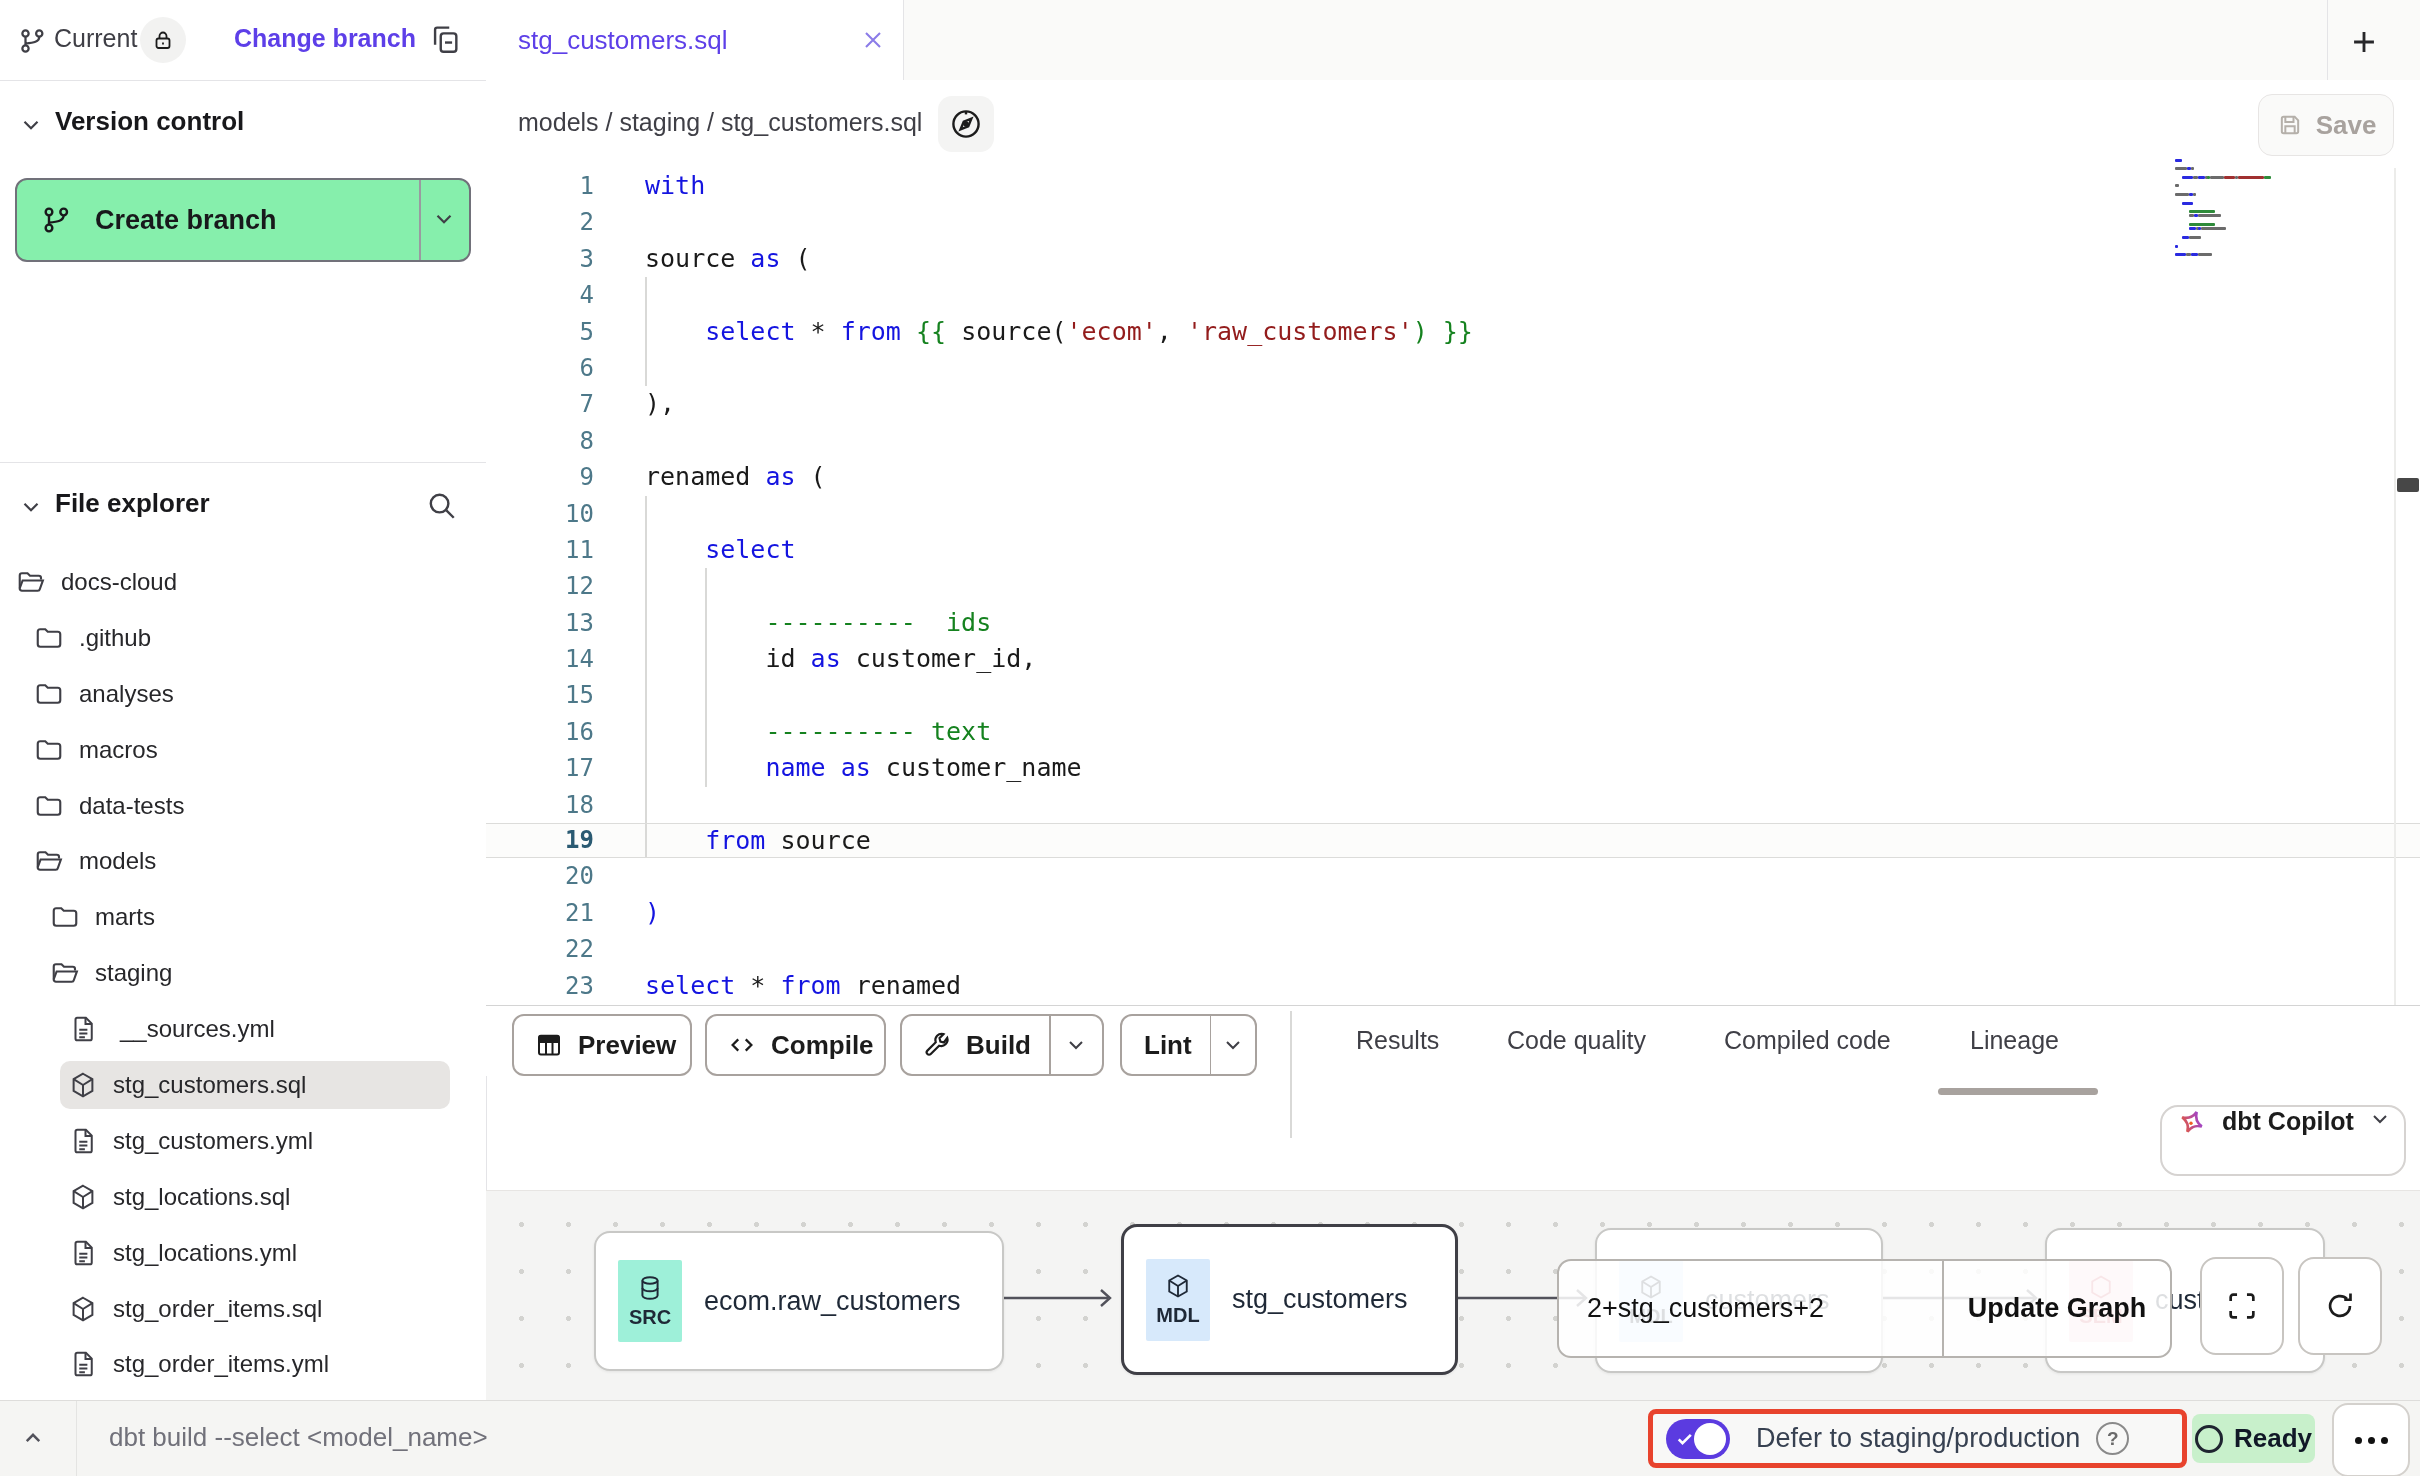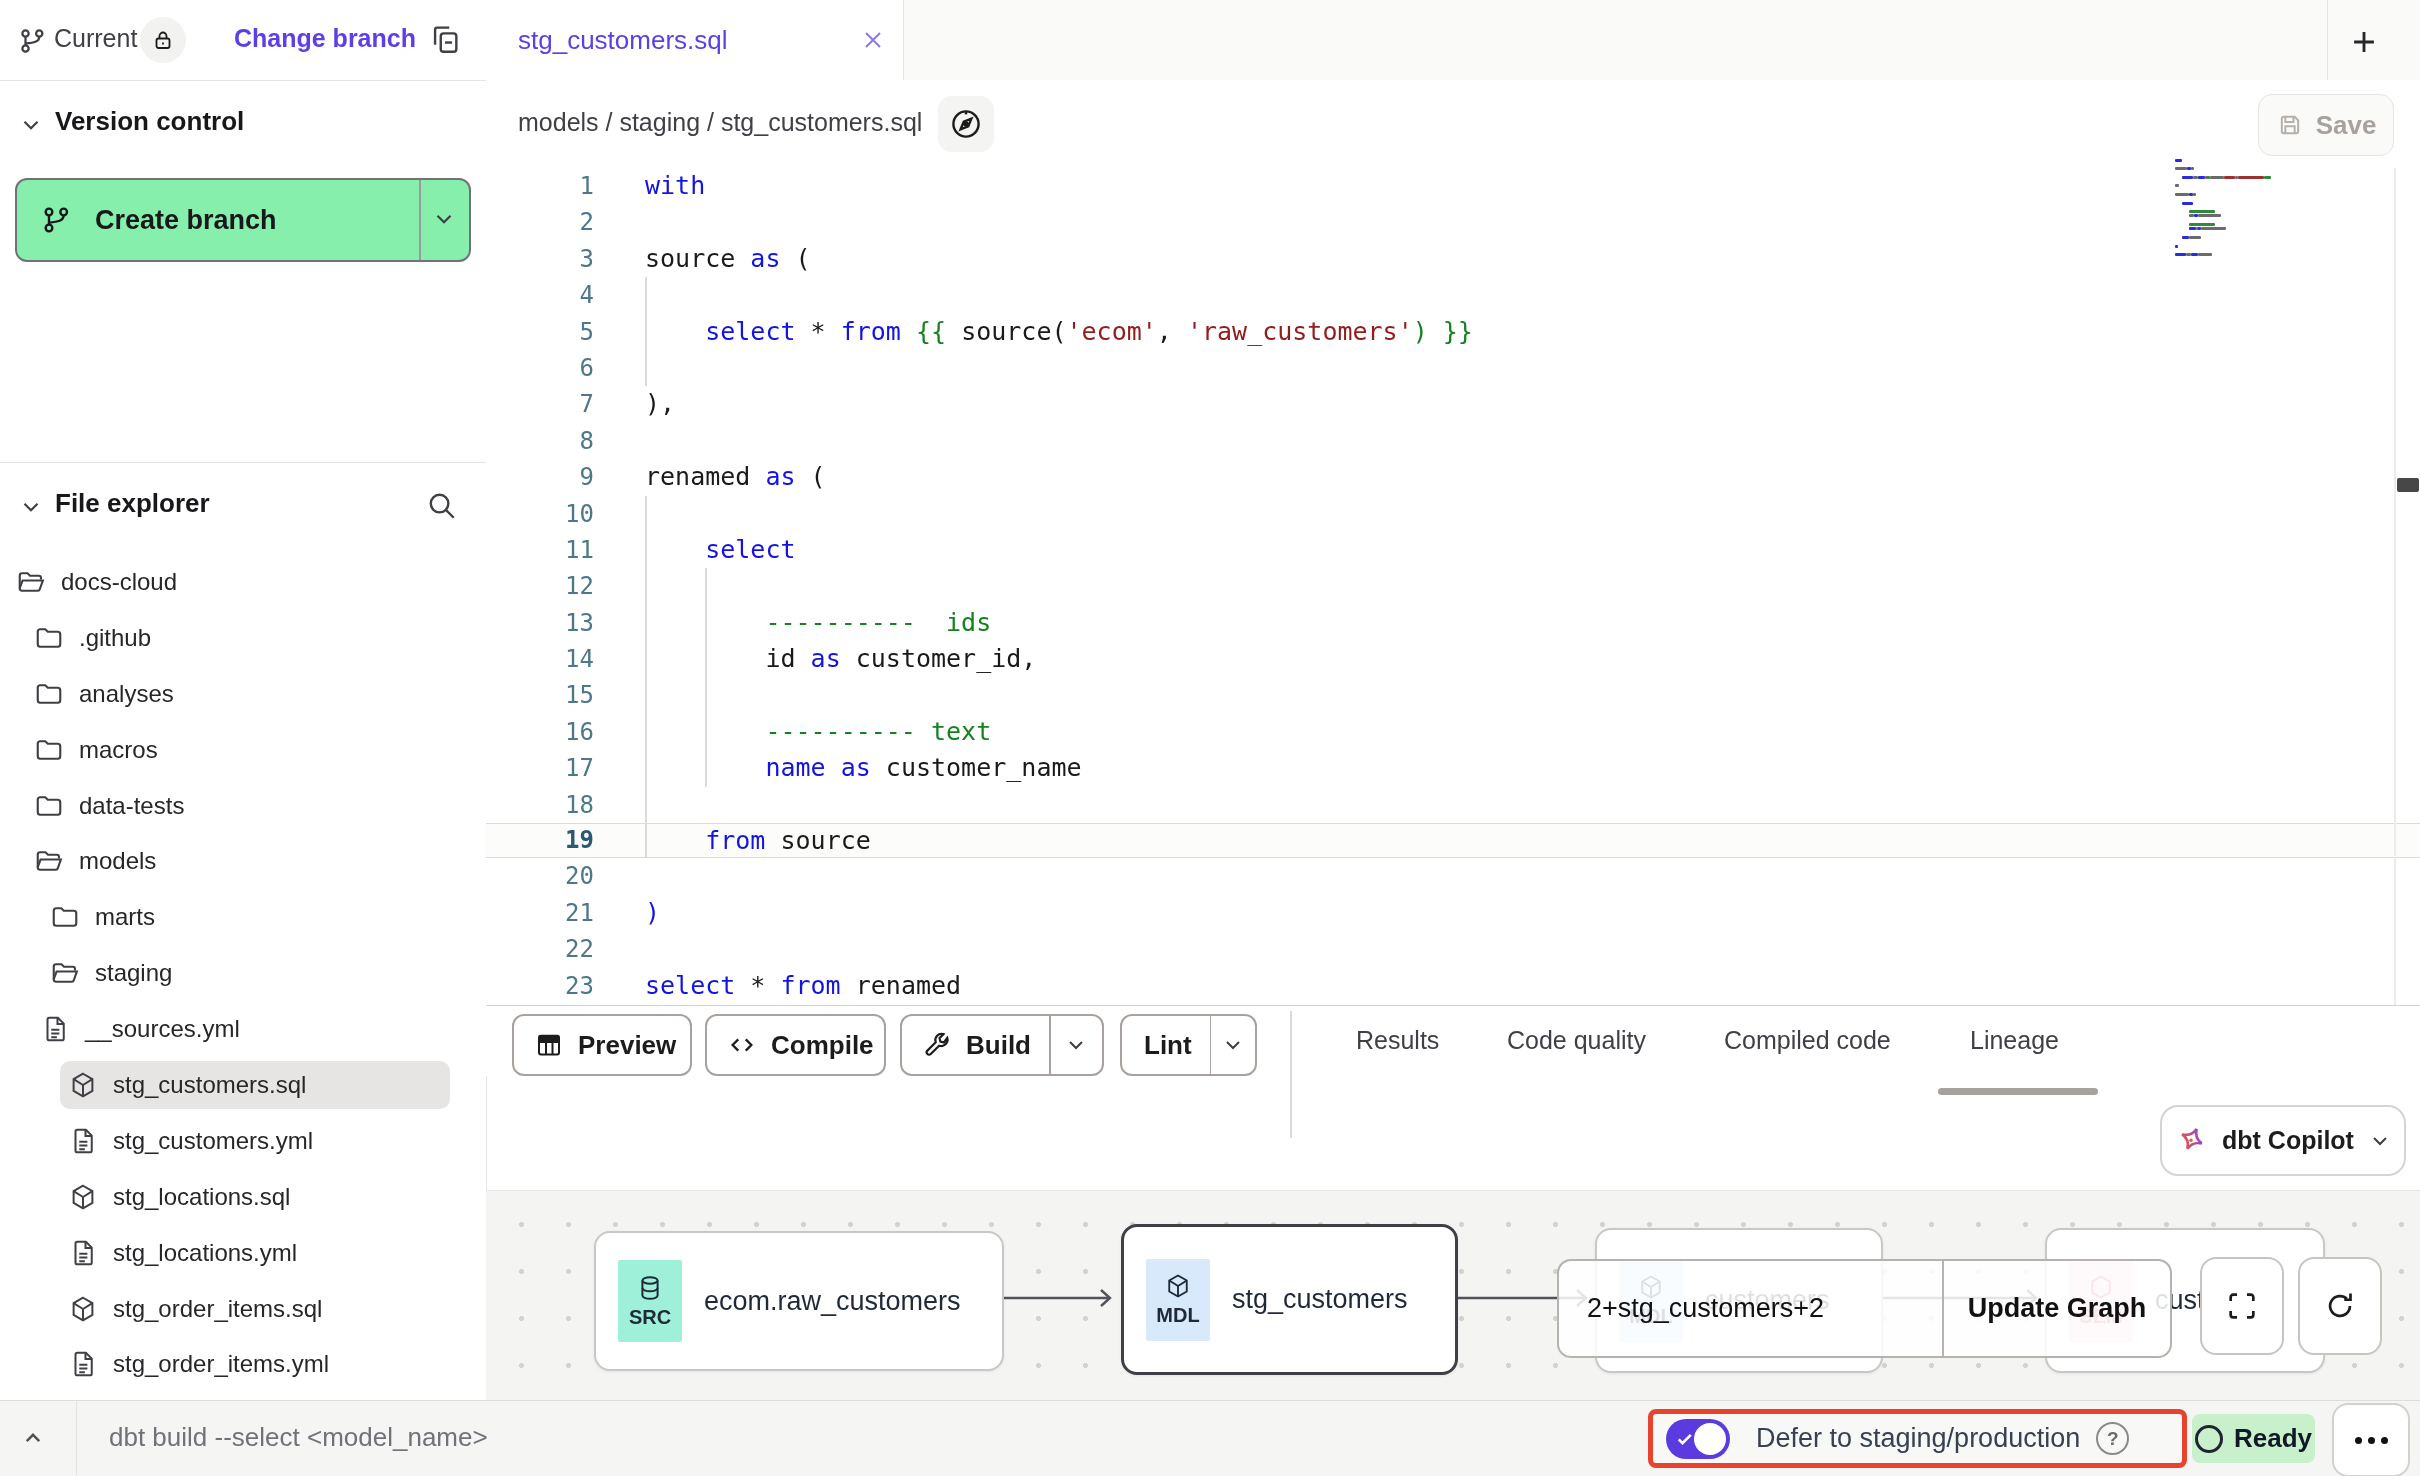--- a/index.html
+++ b/index.html
@@ -56,21 +56,21 @@
 
   
   .actionbar{position:absolute;left:0;top:1005px;right:0;height:70px;border-top:1.5px solid #d4d4d4;background:#fff;}
   .abtn{position:absolute;top:8px;height:58px;border:2px solid #a8a29e;border-radius:12px;background:#fff;display:flex;align-items:center;font-size:26px;font-weight:600;color:#1c1c1c;cursor:pointer;}
   .abtn .bico{margin:0 14px 0 20px;color:#1c1c1c;}
   .split-div{align-self:stretch;width:2px;background:#a8a29e;margin-left:18px;}
   .chev-part{width:52px;display:flex;align-items:center;justify-content:center;color:#3f3f46;}
   .group-div{position:absolute;left:804px;top:5px;width:1.5px;height:127px;background:#d9d9d7;}
   .ptab{position:absolute;top:20px;font-size:25px;color:#3f3f46;cursor:pointer;}
   .lineage-underline{position:absolute;left:1452px;top:1088px;width:160px;height:7px;background:#a8a29e;border-radius:4px;}
-  .copilot-btn{position:absolute;left:1674px;top:1105px;width:242px;height:67px;border:2px solid #d6d3d1;border-radius:18px;background:#fff;display:flex;align-items:center;justify-content:center;gap:14px;font-size:25px;font-weight:600;color:#1c1c1c;cursor:pointer;}
+  .copilot-btn{position:absolute;left:1674px;top:1105px;width:242px;height:67px;border:2px solid #d6d3d1;border-radius:18px;background:#fff;display:flex;justify-content:center;gap:14px;font-size:25px;font-weight:600;color:#1c1c1c;cursor:pointer;}
 
   
   .lineage{position:absolute;left:0;top:1190px;right:0;height:210px;background:#f4f4f3;border-top:1px solid #e7e5e3;
            background-image:radial-gradient(#d3d3d0 2.3px,transparent 2.3px);background-size:47px 47px;background-position:12px 10px;}
   .lnode{position:absolute;background:#fff;border:2px solid #c8c8c6;border-radius:16px;box-shadow:0 1px 3px rgba(0,0,0,.07);display:flex;align-items:center;}
   .lnode.selected{border:3.5px solid #3f3f46;}
   .nbadge{flex:none;width:64px;height:82px;border-radius:2px;margin-left:22px;display:flex;flex-direction:column;align-items:center;justify-content:center;gap:4px;color:#1f2937;}
   .nbadge .btxt{font-size:20px;font-weight:600;}
   .badge-src{background:#9ef0d9;} .badge-mdl{background:#d7e9fb;} .badge-sem{background:#f8d7dc;color:#cf5a68;}
   .nlabel{margin-left:22px;font-size:27px;font-weight:500;color:#1f2937;white-space:nowrap;}
@@ -236,21 +236,21 @@
         </div>
         <div class="trow" style="padding-left: 50px;">
           <span class="ticon">
             <svg width="30" height="30" viewBox="0 0 24 24" fill="none" stroke="currentColor" stroke-width="1.7">
               <path d="M3 17V6.8A1.8 1.8 0 014.8 5h4.4l2 2h7a1.8 1.8 0 011.8 1.8V10"></path>
               <path d="M3 17l2.3-6.2h16.2l-2.4 6.8A1.8 1.8 0 0117.4 19H4.8A1.8 1.8 0 013 17z"></path>
             </svg>
           </span>
           <span class="tlabel">staging</span>
         </div>
-        <div class="trow" style="padding-left: 40px;">
+        <div class="trow" style="padding-left: 68px; gap: 7px;">
           <span class="ticon">
             <svg width="30" height="30" viewBox="0 0 24 24" fill="none" stroke="currentColor" stroke-width="1.6">
               <path d="M7.5 3h6.8L19 7.7V19.5A1.5 1.5 0 0117.5 21h-10A1.5 1.5 0 016 19.5v-15A1.5 1.5 0 017.5 3z"></path>
               <path d="M14 3v5h5"></path>
               <path d="M9 12.5h6.5M9 15.5h6.5M9 18.5h4.5"></path>
             </svg>
           </span>
           <span class="tlabel">__sources.yml</span>
         </div>
         <div class="trow sel" style="padding-left: 68px;">

